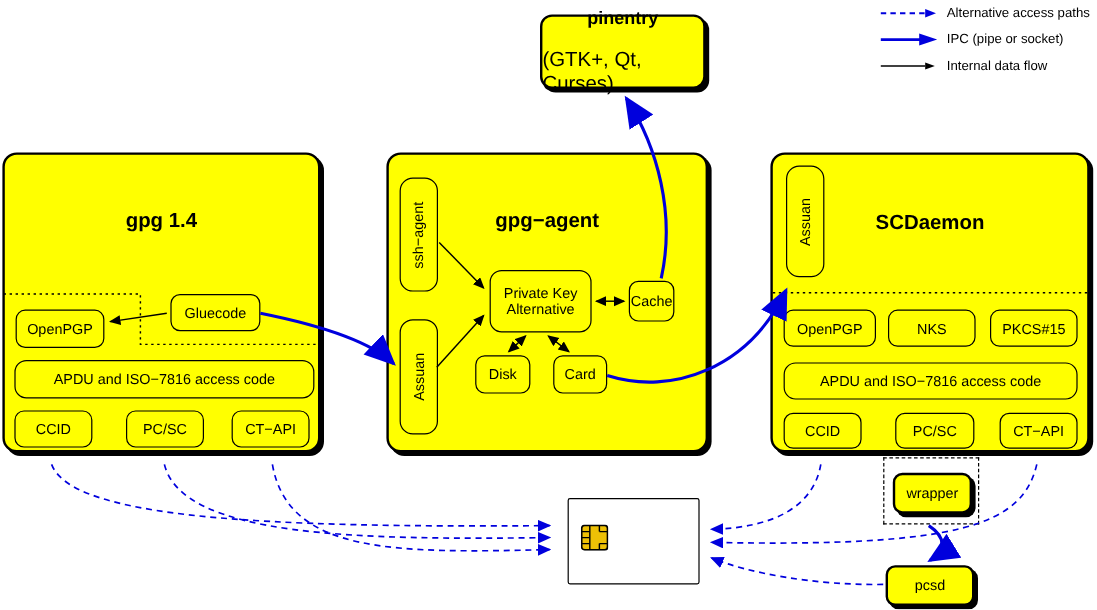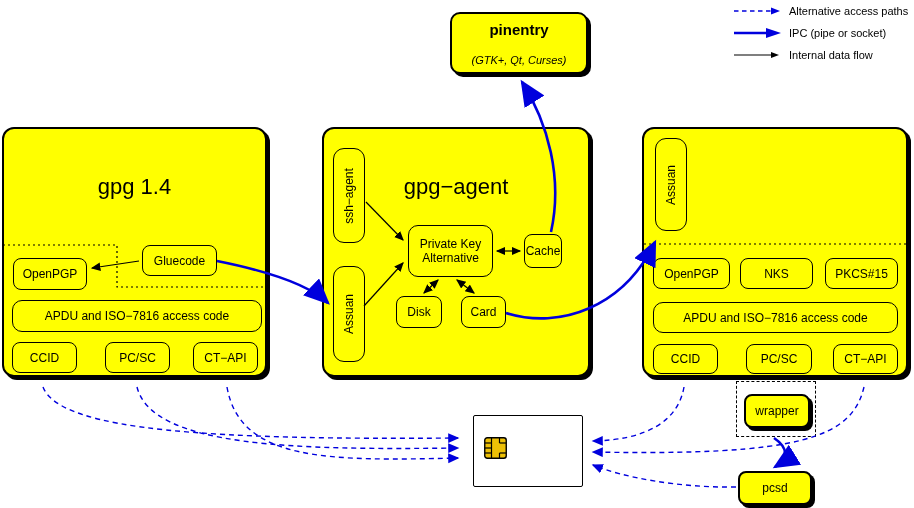--- a/index.html
+++ b/index.html
@@ -6,28 +6,28 @@
   #canvas{position:relative;width:914px;height:508px;background:#fff;
           font-family:"Liberation Sans",sans-serif;color:#000;overflow:hidden;}
   .bigbox{position:absolute;background:#ffff00;border:2px solid #000;border-radius:12px;
           box-shadow:3px 3px 0 #000;box-sizing:border-box;}
   .sbox{position:absolute;background:#ffff00;border:1.5px solid #000;border-radius:8px;
         box-sizing:border-box;display:flex;align-items:center;justify-content:center;
         font-size:12px;text-align:center;z-index:3;}
   .vbox{position:absolute;background:#ffff00;border:1.5px solid #000;border-radius:11px;
         box-sizing:border-box;display:flex;align-items:center;justify-content:center;z-index:3;}
   .vbox span{transform:rotate(-90deg);white-space:nowrap;font-size:12px;}
-  .title{position:absolute;font-weight:normal;font-size:22px;text-align:center;z-index:3;}
+  .title{position:absolute;font-weight:bold;font-size:17px;text-align:center;z-index:3;}
   .shadowed{box-shadow:3px 3px 0 #000;}
   #pinentry-box{position:absolute;left:450px;top:12px;width:138px;height:62px;
         background:#ffff00;border:2px solid #000;border-radius:10px;box-shadow:3px 3px 0 #000;
         box-sizing:border-box;display:flex;flex-direction:column;align-items:center;
         justify-content:center;z-index:3;gap:13px;}
   #pinentry-box .t{font-weight:bold;font-size:15px;}
-  #pinentry-box .s{font-size:11px;margin-top:3px;font-style:italic;}
+  #pinentry-box .s{font-size:17px;margin-top:3px;}
   #legend{position:absolute;left:733px;top:0px;z-index:4;}
   .lrow{display:flex;align-items:center;height:22px;}
   .lrow svg{width:50px;height:12px;flex:0 0 50px;}
   .lrow .ltext{font-size:11px;margin-left:6px;white-space:nowrap;}
   #smartcard{position:absolute;left:473px;top:415px;width:110px;height:72px;background:#fff;
         border:1.5px solid #000;border-radius:2px;box-sizing:border-box;z-index:2;}
   #chip{position:absolute;left:10px;top:21px;}
   #connectors{position:absolute;left:0;top:0;width:914px;height:508px;z-index:5;pointer-events:none;}
   .boxlayer{z-index:1;}
   #wrapper-dash{position:absolute;left:736px;top:381px;width:80px;height:56px;
@@ -86,20 +86,21 @@
     </div>
   <div class="sbox" style="left:408px;top:225px;width:85px;height:52px;flex-direction:column;border-radius:10px;text-align:right;">
        <span>Private Key</span>
        <span>Alternative</span>
     </div>
   <div class="sbox" style="left:524px;top:234px;width:38px;height:34px;">Cache</div>
   <div class="sbox" style="left:396px;top:296px;width:46px;height:32px;">Disk</div>
   <div class="sbox" style="left:461px;top:296px;width:45px;height:32px;">Card</div>
 
   <div class="bigbox boxlayer" style="left:642px;top:127px;width:266px;height:250px;"></div>
+  <div class="title" style="left:642px;top:176px;width:266px;">SCDaemon</div>
   <div class="vbox" style="left:655px;top:138px;width:32px;height:93px;">
        <span>Assuan</span>
     </div>
   <div class="sbox" style="left:653px;top:258px;width:77px;height:31px;">OpenPGP</div>
   <div class="sbox" style="left:740px;top:258px;width:73px;height:31px;">NKS</div>
   <div class="sbox" style="left:825px;top:258px;width:73px;height:31px;">PKCS#15</div>
   <div class="sbox" style="left:653px;top:302px;width:245px;height:31px;border-radius:10px;">APDU and ISO−7816 access code</div>
   <div class="sbox" style="left:653px;top:344px;width:65px;height:30px;">CCID</div>
   <div class="sbox" style="left:746px;top:344px;width:66px;height:30px;">PC/SC</div>
   <div class="sbox" style="left:833px;top:344px;width:65px;height:30px;">CT−API</div>

